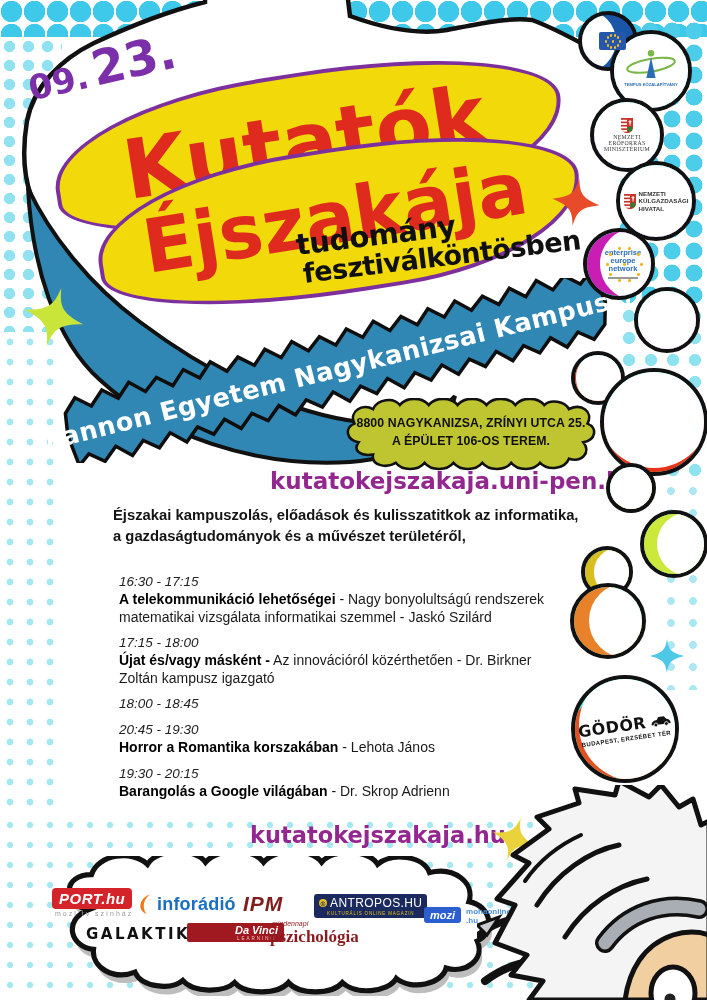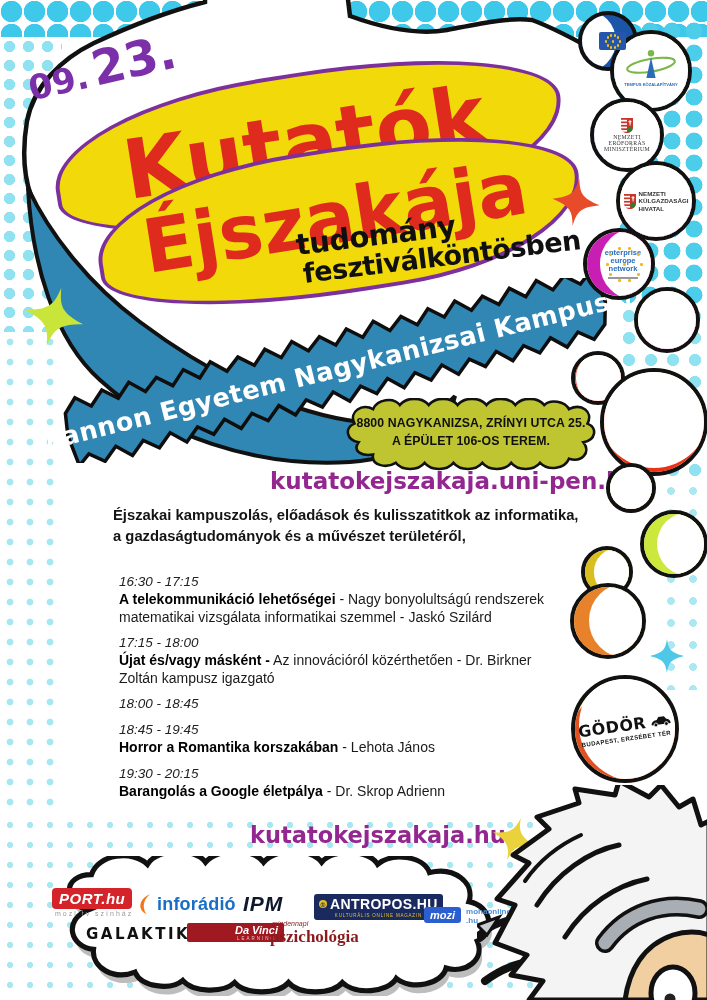--- a/index.html
+++ b/index.html
@@ -34,37 +34,37 @@
   .url{font-family:"DejaVu Sans",sans-serif;font-weight:bold;color:#93278f;white-space:nowrap;}
   .intro{font-size:14.8px;font-weight:bold;color:#141414;line-height:20.5px;white-space:nowrap;}
 
   .sched{position:absolute;left:104px;top:574px;width:478px;display:flex;flex-direction:column;gap:9px;}
   .sched-item{display:flex;align-items:flex-start;}
   .sched-bar{width:5px;flex:0 0 5px;margin-right:10px;border-radius:1px;}
   .sched-time{font-size:13.5px;font-style:italic;color:#222;margin-bottom:2px;}
   .sched-text{font-size:14px;line-height:17.5px;color:#1a1a1a;max-width:455px;}
   .sched-text b{font-weight:bold;color:#000;}
 
-  .sphere{position:absolute;border:4px solid #111;border-radius:50%;background:#fef9c3;overflow:hidden;}
+  .sphere{position:absolute;border:4px solid #111;border-radius:50%;background:#5eead4;overflow:hidden;}
   .sphere .c1,.sphere .c2{position:absolute;border-radius:50%;}
   .sphere .content{position:absolute;left:0;top:0;right:0;bottom:0;z-index:3;}
   .logo-circle-text{text-align:center;}
 
   .star-dots{position:absolute;width:2.5px;height:2.5px;border-radius:50%;}
 
   .sparkle{position:absolute;}
 
   .sponsor{position:absolute;white-space:nowrap;}
   .port-box{background:#d5232a;color:#fff;font-weight:900;font-style:italic;font-size:15px;
     padding:2px 7px;border-radius:4px;letter-spacing:0.5px;}
   .port-sub{font-size:7px;color:#9a9a9a;letter-spacing:2px;margin-top:2px;margin-left:3px;}
   .inforadio-text{color:#1a6fc4;font-weight:bold;font-size:18px;letter-spacing:0.2px;}
-  .ipm-text{color:#0f172a;font-weight:900;font-style:italic;font-size:21px;letter-spacing:1px;}
+  .ipm-text{color:#7f1d1d;font-weight:900;font-style:italic;font-size:21px;letter-spacing:1px;}
   .antropos-box{background:#1b2a5e;border-radius:3px;padding:2px 5px;text-align:center;}
-  .antropos-main{color:#fff;font-weight:bold;font-size:14px;letter-spacing:0.4px;}
+  .antropos-main{color:#fff;font-weight:normal;font-size:12px;letter-spacing:0.4px;}
   .antropos-sub{color:#e8c020;font-size:4.5px;letter-spacing:0.8px;margin-top:1px;}
   .live-box{background:#2b5fd0;border-radius:3px;color:#fff;font-weight:bold;font-style:italic;
     font-size:11px;padding:2px 6px;}
   .live-site{color:#4a90d8;font-size:8px;font-weight:bold;line-height:9px;margin-left:5px;}
   .galaktika-text{color:#111;font-weight:900;font-size:15px;letter-spacing:2.5px;
     font-family:"DejaVu Sans",sans-serif;}
   .davinci-box{background:#a01820;border-radius:2px;color:#fff;padding:1px 6px;text-align:center;}
   .davinci-main{font-size:11px;font-weight:bold;font-style:italic;}
   .davinci-sub{font-size:4.5px;letter-spacing:2px;color:#f0c0c0;}
   .pszicho-sub{font-size:7px;font-style:italic;color:#8b1a1e;margin-left:2px;}
@@ -167,29 +167,29 @@
     </div>
     <div class="sched-item">
       <div class="sched-bar" style="background: rgb(212, 229, 60);"></div>
       <div>
         <div class="sched-time">18:00 - 18:45</div>
       </div>
     </div>
     <div class="sched-item">
       <div class="sched-bar" style="background: rgb(139, 230, 242);"></div>
       <div>
-        <div class="sched-time">18:45 - 19:45</div>
+        <div class="sched-time">20:45 - 19:30</div>
         <div class="sched-text"><b>Horror a Romantika korszakában</b><span> - Lehota János</span></div>
       </div>
     </div>
     <div class="sched-item">
       <div class="sched-bar" style="background: rgb(242, 63, 190);"></div>
       <div>
         <div class="sched-time">19:30 - 20:15</div>
-        <div class="sched-text"><b>Barangolás a Google életpálya</b><span> - Dr. Skrop Adrienn</span></div>
+        <div class="sched-text"><b>Barangolás a Google világában</b><span> - Dr. Skrop Adrienn</span></div>
       </div>
     </div>
   </div>
 
   <div class="abs url" style="left:250px;top:822px;width:250px;text-align:center;font-size:22.5px;">kutatokejszakaja.hu</div>
 
   <svg class="sparkle" style="left:492px;top:816px;transform:rotate(18deg);" width="44" height="46" viewBox="0 0 40 40">
     <path d="M 20,0 C 22,12 24,16 40,20 C 24,24 22,28 20,40 C 18,28 16,24 0,20 C 16,16 18,12 20,0 Z" fill="#e9d23c"></path>
   </svg>
 

